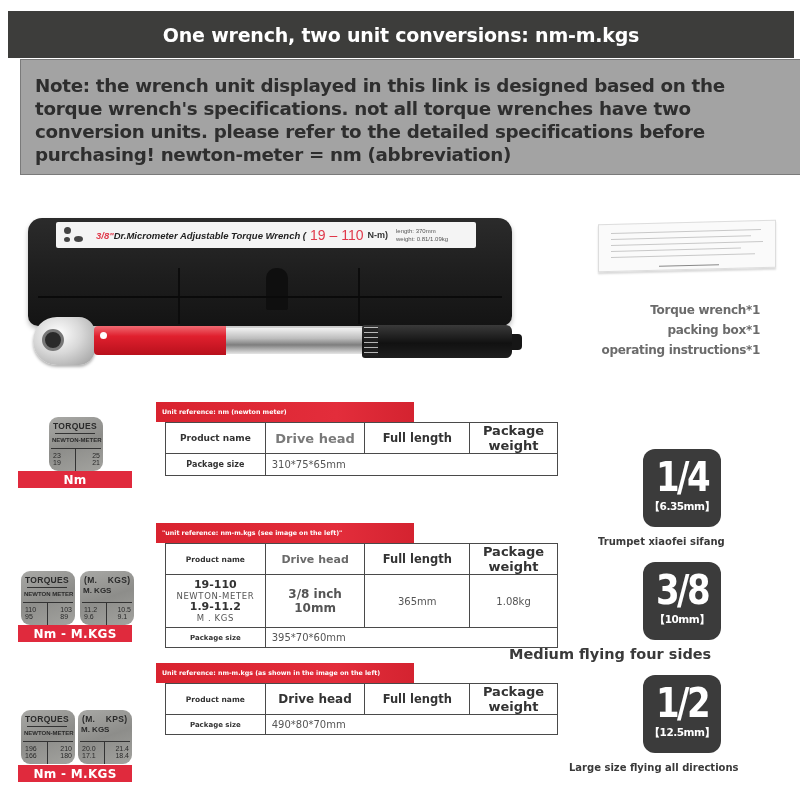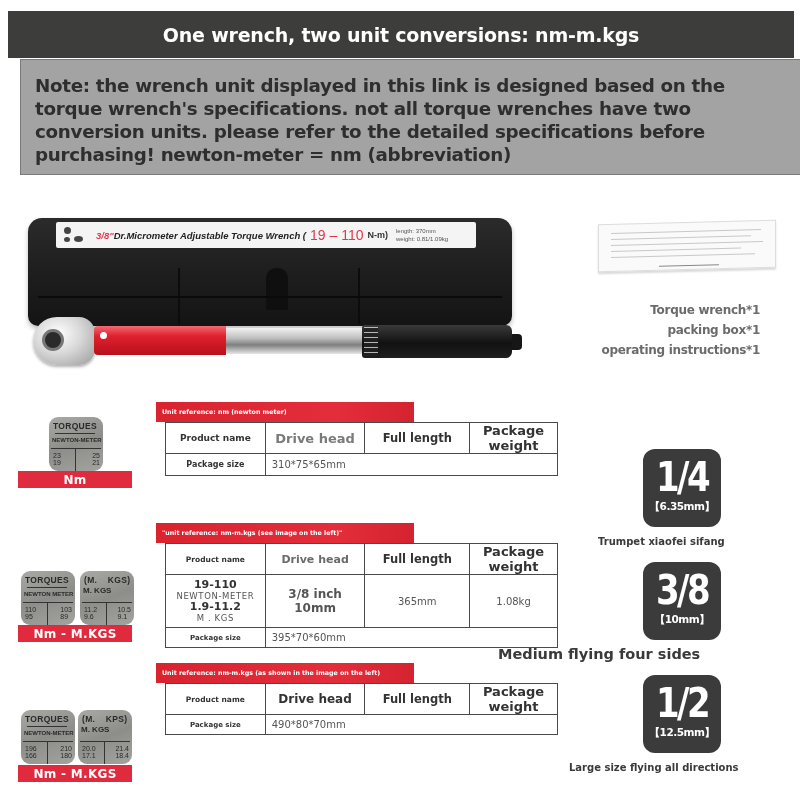--- a/index.html
+++ b/index.html
@@ -285,21 +285,21 @@
     <td class="pkg-label sm">Package size</td>
     <td colspan="3" class="pkg-val">395*70*60mm</td>
   </tr>
 </tbody>
   </table>
 
 <div class="size-icon" style="left:643px;top:562px">
   <span class="big">3/8</span>
   <span class="small">【10mm】</span>
 </div>
-<div class="size-caption" style="left:498px;top:646px;font-size:14.5px">Medium flying four sides</div>
+<div class="size-caption" style="left:509px;top:646px;font-size:14.5px">Medium flying four sides</div>
 
 <div class="plate" style="left:21px;top:710px">
   <span class="t1">TORQUES</span>
   <div class="arrow"></div>
   <span class="t2">NEWTON-METER</span>
   <div class="hr"></div>
     <div class="vr"></div>
   <span class="n1" style="white-space:pre">196
 166</span>
   <span class="n2" style="white-space:pre">210

